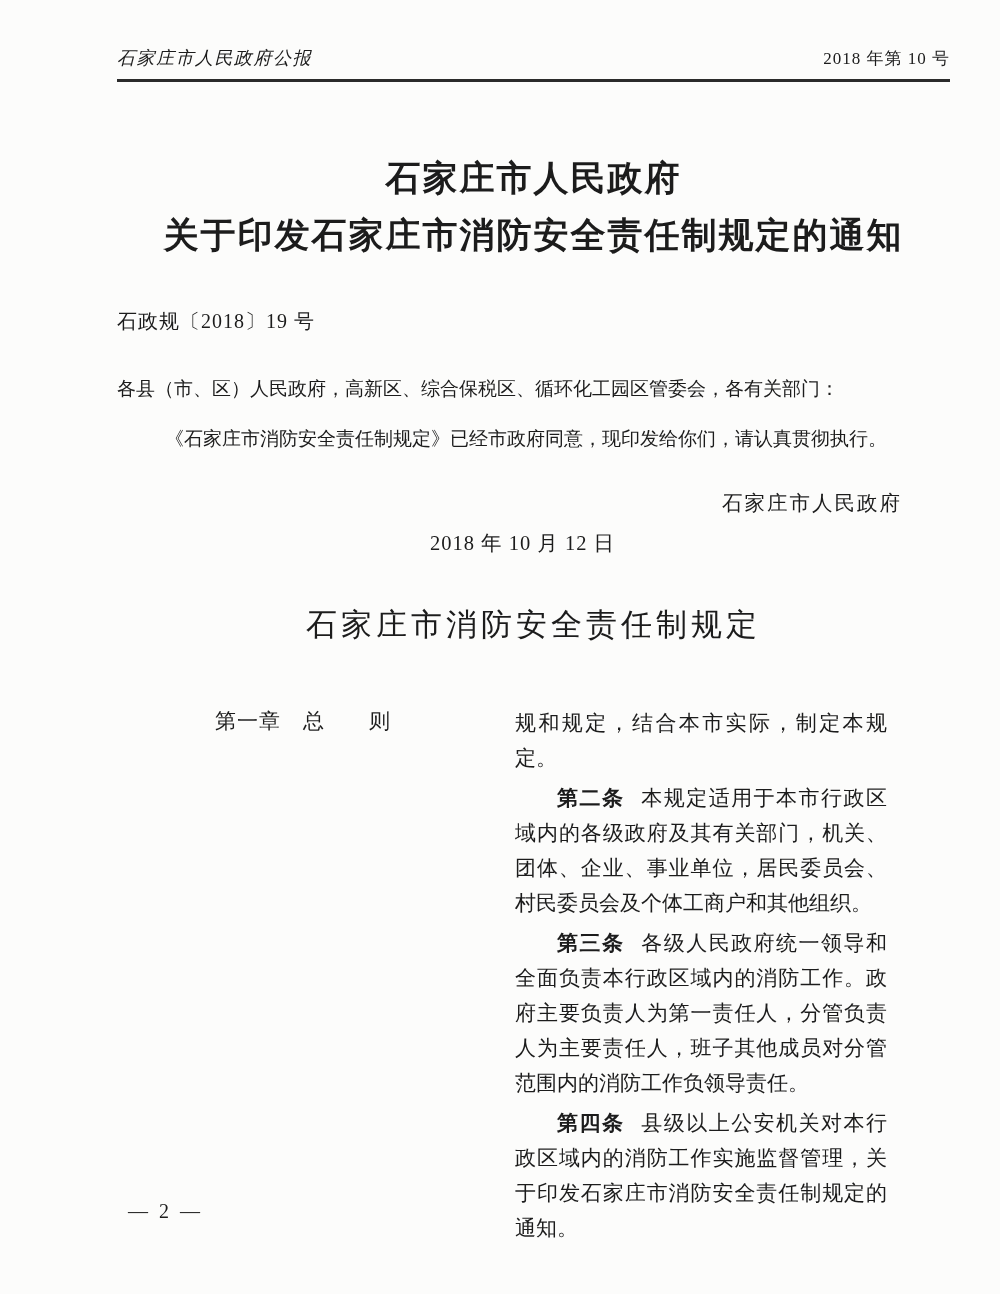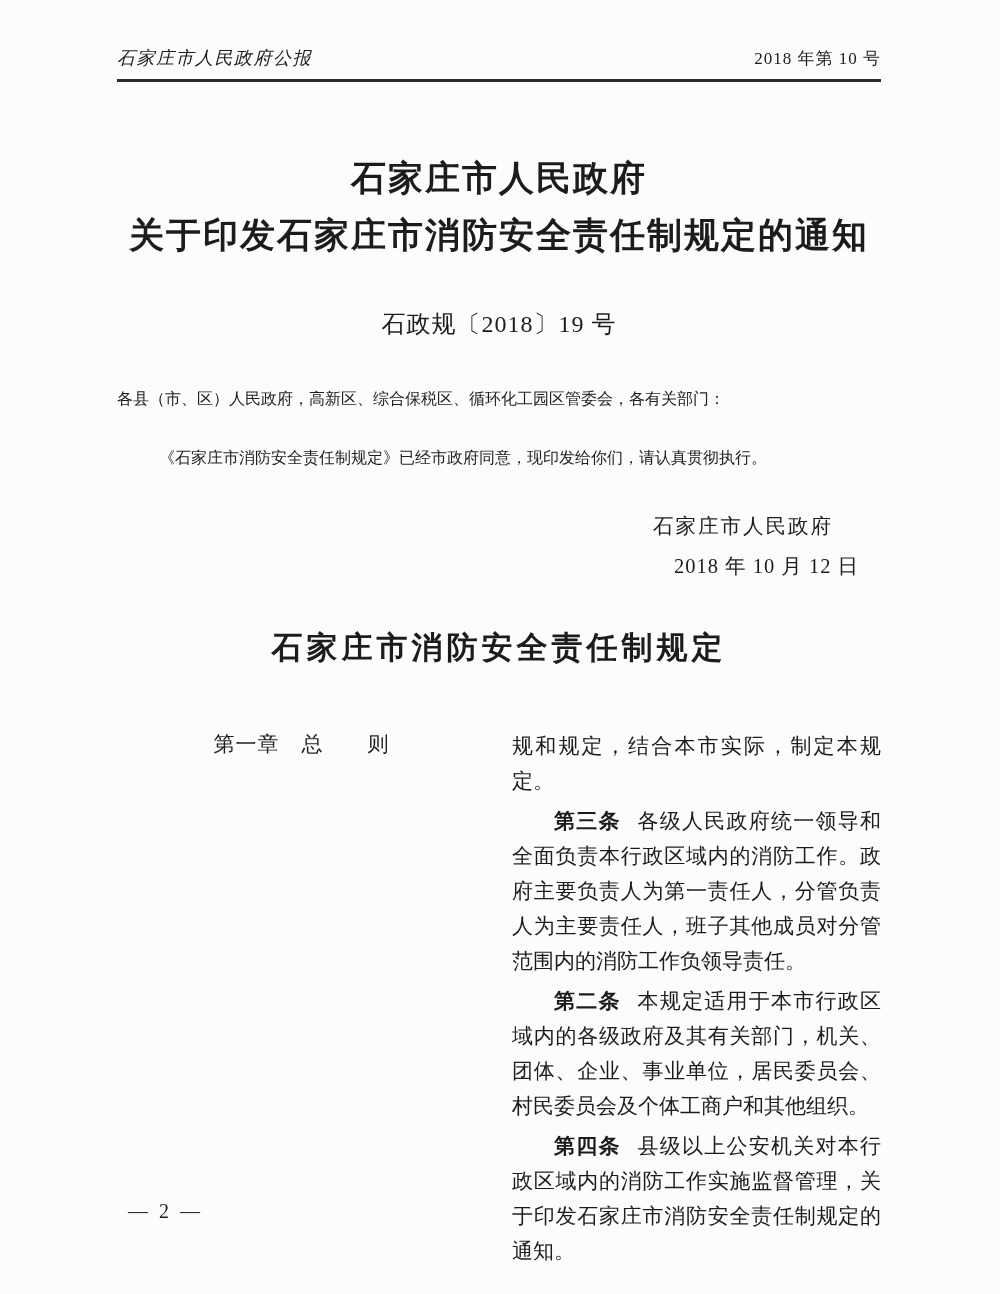--- a/index.html
+++ b/index.html
@@ -5,21 +5,21 @@
   html, body { margin: 0; padding: 0; background: #ffffff; }
   .page {
     position: relative;
     width: 1000px;
     height: 1294px;
     background: #fcfcfb;
     color: #1c1c1c;
     font-family: "Liberation Serif", "DejaVu Serif", serif;
     overflow: hidden;
     box-sizing: border-box;
-    padding: 0 119px 0 117px;
+    padding: 0 50px 0 117px;
   }
   
   .masthead {
     display: flex;
     justify-content: space-between;
     align-items: baseline;
     padding-top: 46px;
     font-size: 18px;
   }
   .pub { font-style: italic; letter-spacing: 1.5px; }
@@ -29,41 +29,40 @@
   .notice-title {
     margin: 68px 0 0;
     text-align: center;
     font-size: 35px;
     font-weight: 700;
     line-height: 57px;
     letter-spacing: 2px;
   }
   .docnum {
     margin-top: 44px;
-    text-align: center;
-    font-size: 24px;
+    font-size: 20px;
     letter-spacing: 1px;
   }
-  .notice-text { font-size: 16px; line-height: 49px; }
+  .notice-text { font-size: 19px; line-height: 40px; }
   .salutation { margin: 34px 0 0; text-align: justify; }
   .notice-body { margin: 10px; text-indent: 2em; text-align: justify; }
   .signature {
     margin-top: 24px;
     text-align: right;
     font-size: 20.5px;
     line-height: 40px;
   }
   .sig-name { padding-right: 48px; letter-spacing: 2px; }
-  .sig-date { padding-right: 22px; letter-spacing: 1px; }
+  .sig-date { padding-right: 22px; letter-spacing: 1px; text-align: center; }
   
   .reg-title {
     margin: 40px 0 4px;
     text-align: center;
     font-size: 31px;
-    font-weight: 700;
+    font-weight: 400;
     letter-spacing: 4px;
     line-height: 44px;
   }
   .columns {
     display: flex;
     gap: 26px;
     margin-top: 50px;
   }
   .col {
     width: 372px;
@@ -127,22 +126,22 @@
   <h2 class="reg-title">石家庄市消防安全责任制规定</h2>
 
   <section class="columns">
 
     <div class="col">
       <h3 class="chapter">第一章　总　　则</h3>
     </div>
 
     <div class="col">
       <p class="cont">规和规定，结合本市实际，制定本规定。</p>
+      <p class="article"><span class="alabel">第二条</span><span>本规定适用于本市行政区域内的各级政府及其有关部门，机关、团体、企业、事业单位，居民委员会、村民委员会及个体工商户和其他组织。</span></p>
       <p class="article"><span class="alabel">第三条</span><span>各级人民政府统一领导和全面负责本行政区域内的消防工作。政府主要负责人为第一责任人，分管负责人为主要责任人，班子其他成员对分管范围内的消防工作负领导责任。</span></p>
-      <p class="article"><span class="alabel">第二条</span><span>本规定适用于本市行政区域内的各级政府及其有关部门，机关、团体、企业、事业单位，居民委员会、村民委员会及个体工商户和其他组织。</span></p>
       <p class="article"><span class="alabel">第四条</span><span>县级以上公安机关对本行政区域内的消防工作实施监督管理，关于印发石家庄市消防安全责任制规定的通知。</span></p>
     </div>
 
   </section>
 
   <footer class="page-footer">
     <span>— 2 —</span>
   </footer>
 
 </div>

